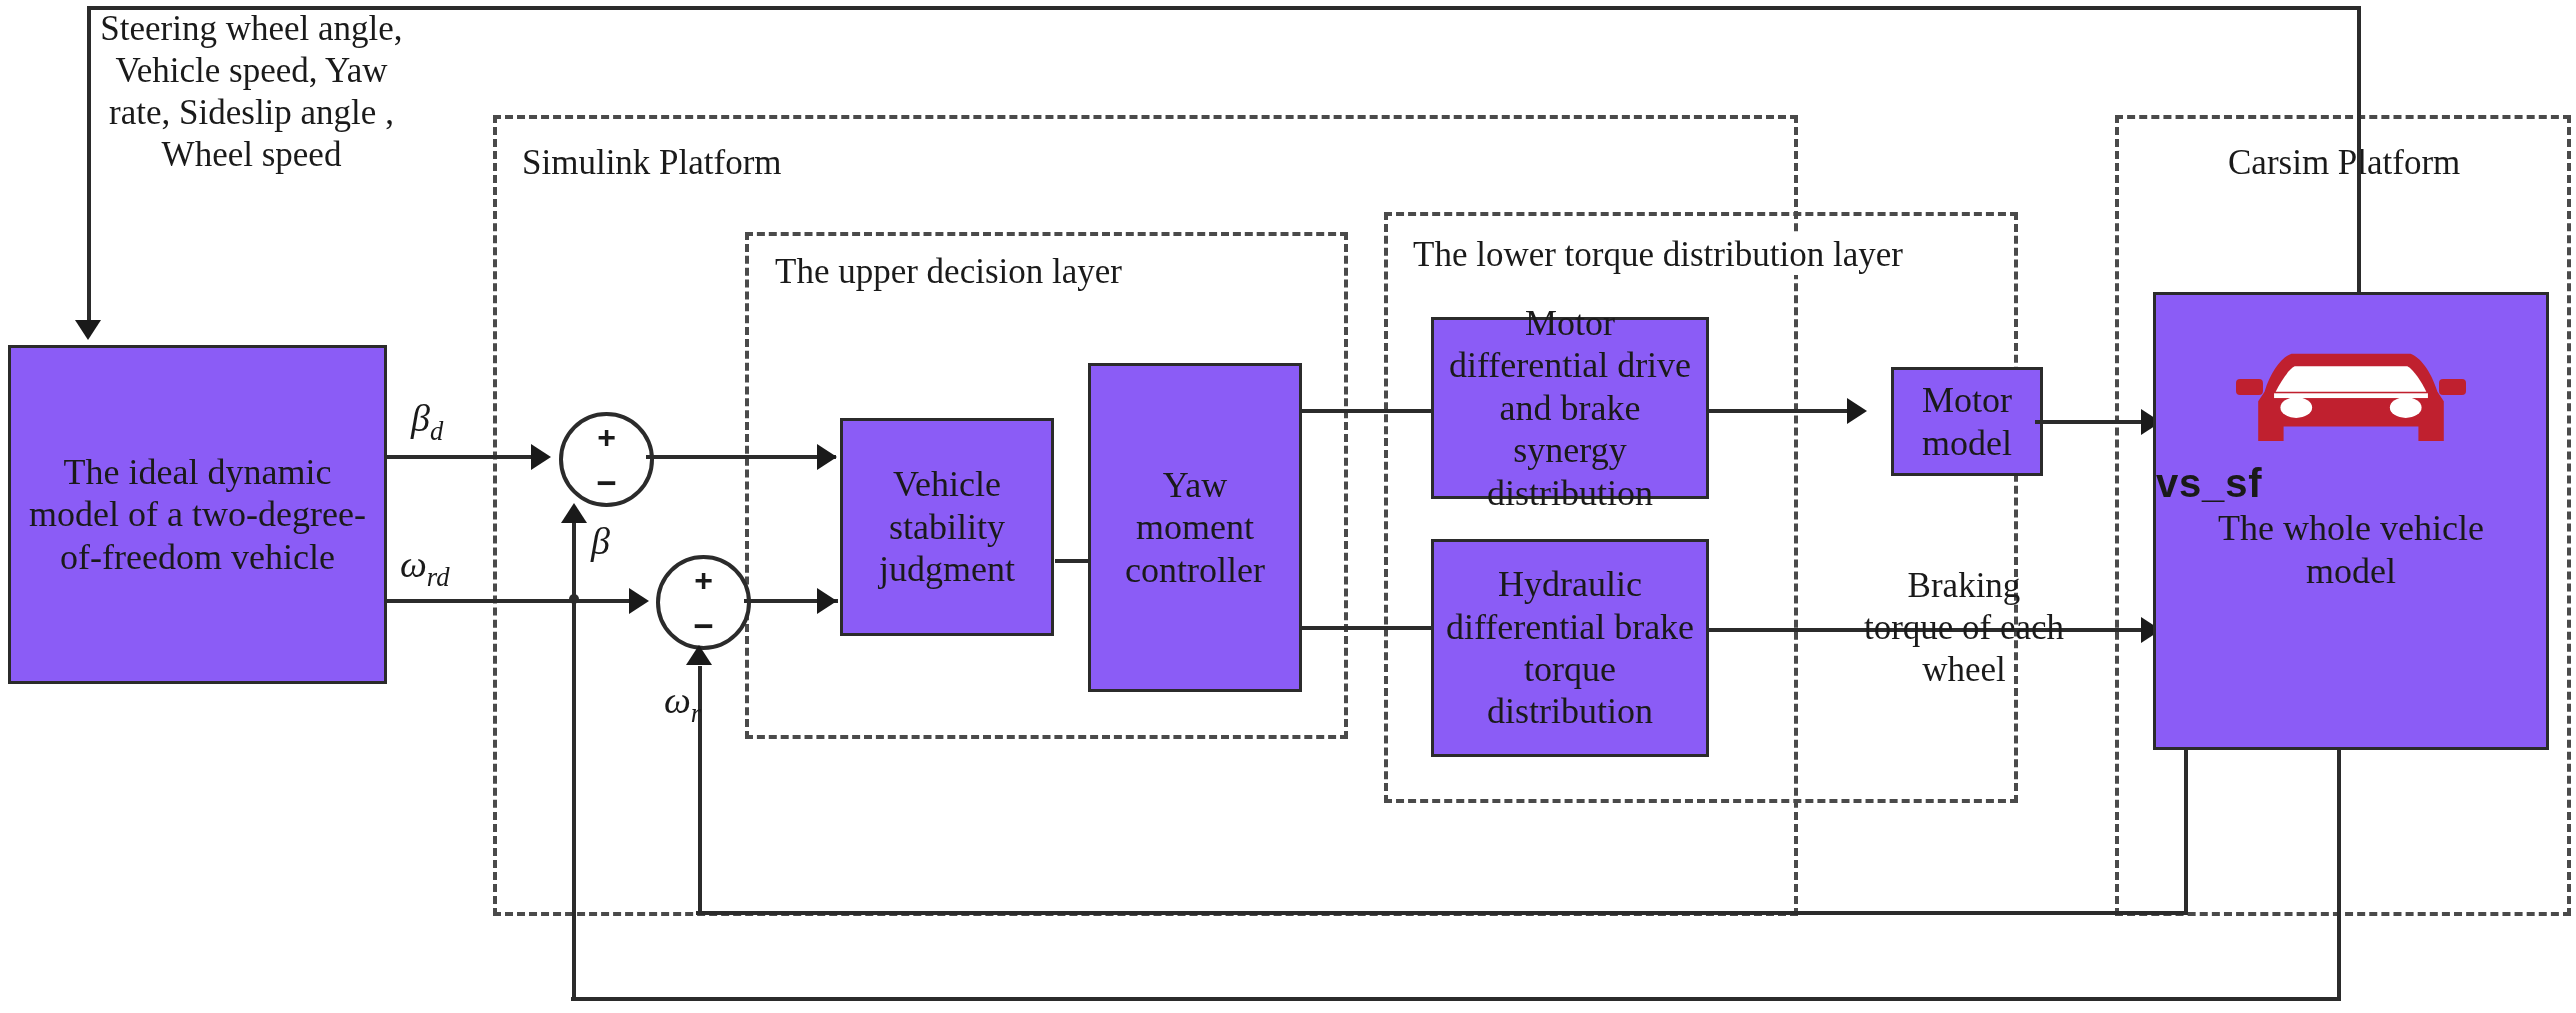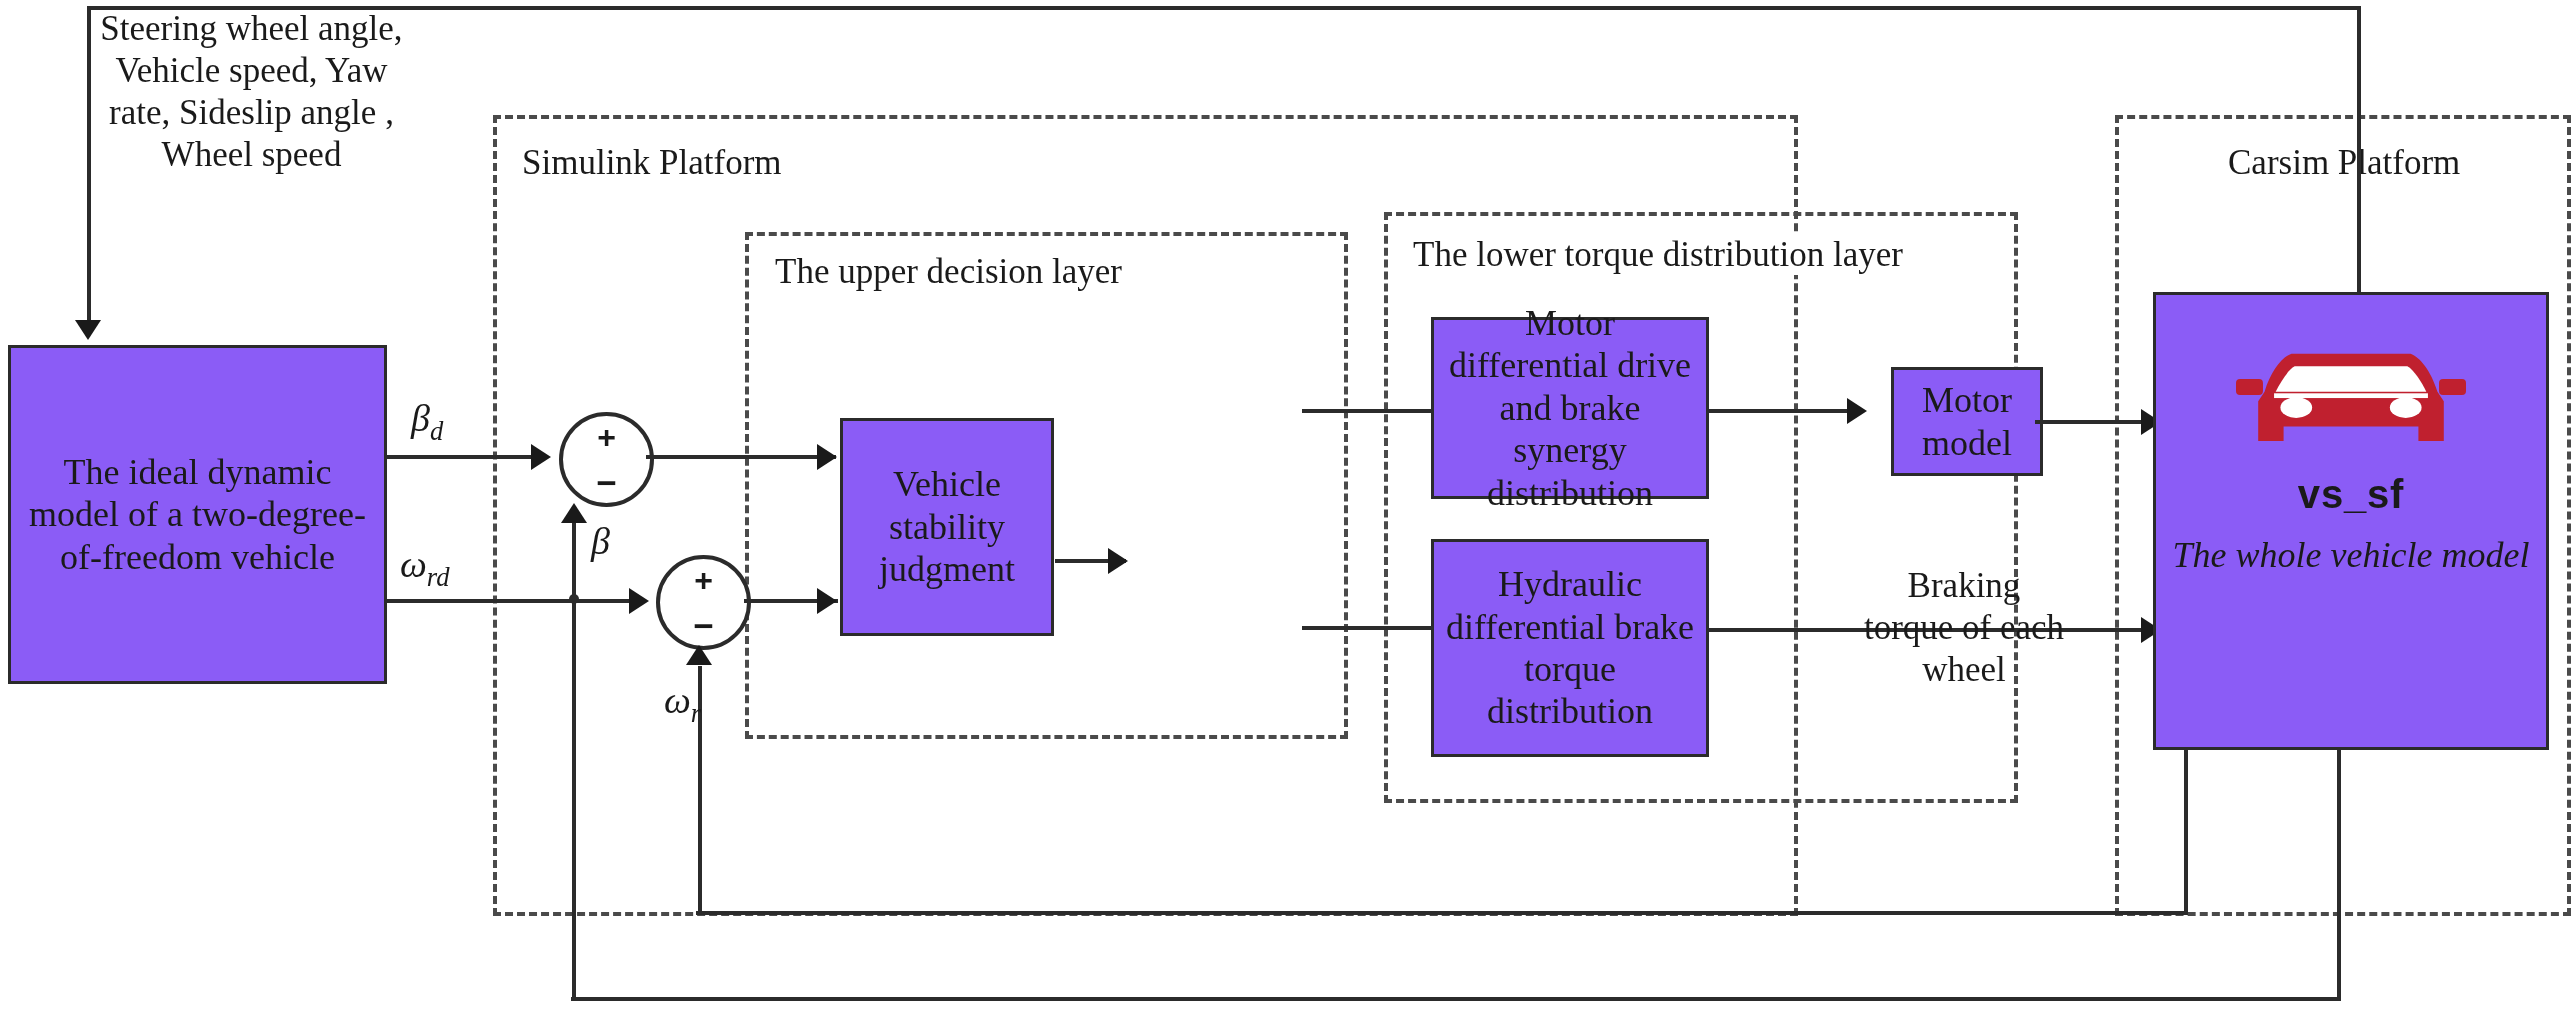--- a/index.html
+++ b/index.html
@@ -89,20 +89,23 @@
   <div class="arw arw-u" style="left:686px;top:645px;"></div>
   <div class="lbl ital" style="left:664px;top:678px;font-size:38px;"><span>ω<span class="sub">r</span></span></div>
 
   <div class="box" style="left:840px;top:418px;width:214px;height:218px;font-size:36px;padding:0 11px;">
     <span>Vehicle stability judgment</span>
   </div>
 
   <div class="hline" style="left:1055px;top:559px;width:71px;"></div>
   <div class="arw arw-r" style="left:1108px;top:548px;"></div>
 
+  <div class="box" style="left:1088px;top:363px;width:214px;height:329px;font-size:36px;padding:0 11px;">
+    <span>Yaw moment controller</span>
+  </div>
 
   <div class="hline" style="left:1302px;top:409px;width:182px;"></div>
   <div class="arw arw-r" style="left:1463px;top:398px;"></div>
 
   <div class="hline" style="left:1302px;top:626px;width:182px;"></div>
   <div class="arw arw-r" style="left:1463px;top:615px;"></div>
 
   <div class="box" style="left:1431px;top:317px;width:278px;height:182px;font-size:36px;padding:0 8px;">
     <span>Motor differential drive and brake synergy distribution</span>
   </div>
@@ -138,25 +141,25 @@
 
         <rect x="48" y="86" width="194" height="6" fill="#ffffff"></rect>
 
         <ellipse cx="76" cy="104" rx="20" ry="13" fill="#ffffff"></ellipse>
         <ellipse cx="214" cy="104" rx="20" ry="13" fill="#ffffff"></ellipse>
 
         <rect x="0" y="68" width="34" height="20" rx="5" fill="#C0202F"></rect>
         <rect x="256" y="68" width="34" height="20" rx="5" fill="#C0202F"></rect>
       </svg>
     </div>
-    <div style="text-align:center;font-family:'Liberation Sans',sans-serif;font-size:40px;
-                font-weight:600;margin-top:11px;letter-spacing:0.8px;">
+    <div style="text-align:left;font-family:'Liberation Sans',sans-serif;font-size:40px;
+                font-weight:600;margin-top:0;letter-spacing:0.8px;">
       <span>vs_sf</span>
     </div>
-    <div style="text-align:center;font-size:36px;line-height:1.2;margin-top:16px;padding:0 12.7px;font-style:italic;">
+    <div style="text-align:center;font-size:36px;line-height:1.2;margin-top:0;padding:0 12.7px;">
       <span>The whole vehicle model</span>
     </div>
   </div>
 
   <div class="vline" style="left:2357px;top:117px;height:176px;"></div>
 
   <div class="vline" style="left:2184px;top:750px;height:165px;"></div>
   <div class="hline" style="left:696px;top:911px;width:1492px;"></div>
 
   <div class="vline" style="left:2337px;top:750px;height:251px;"></div>

